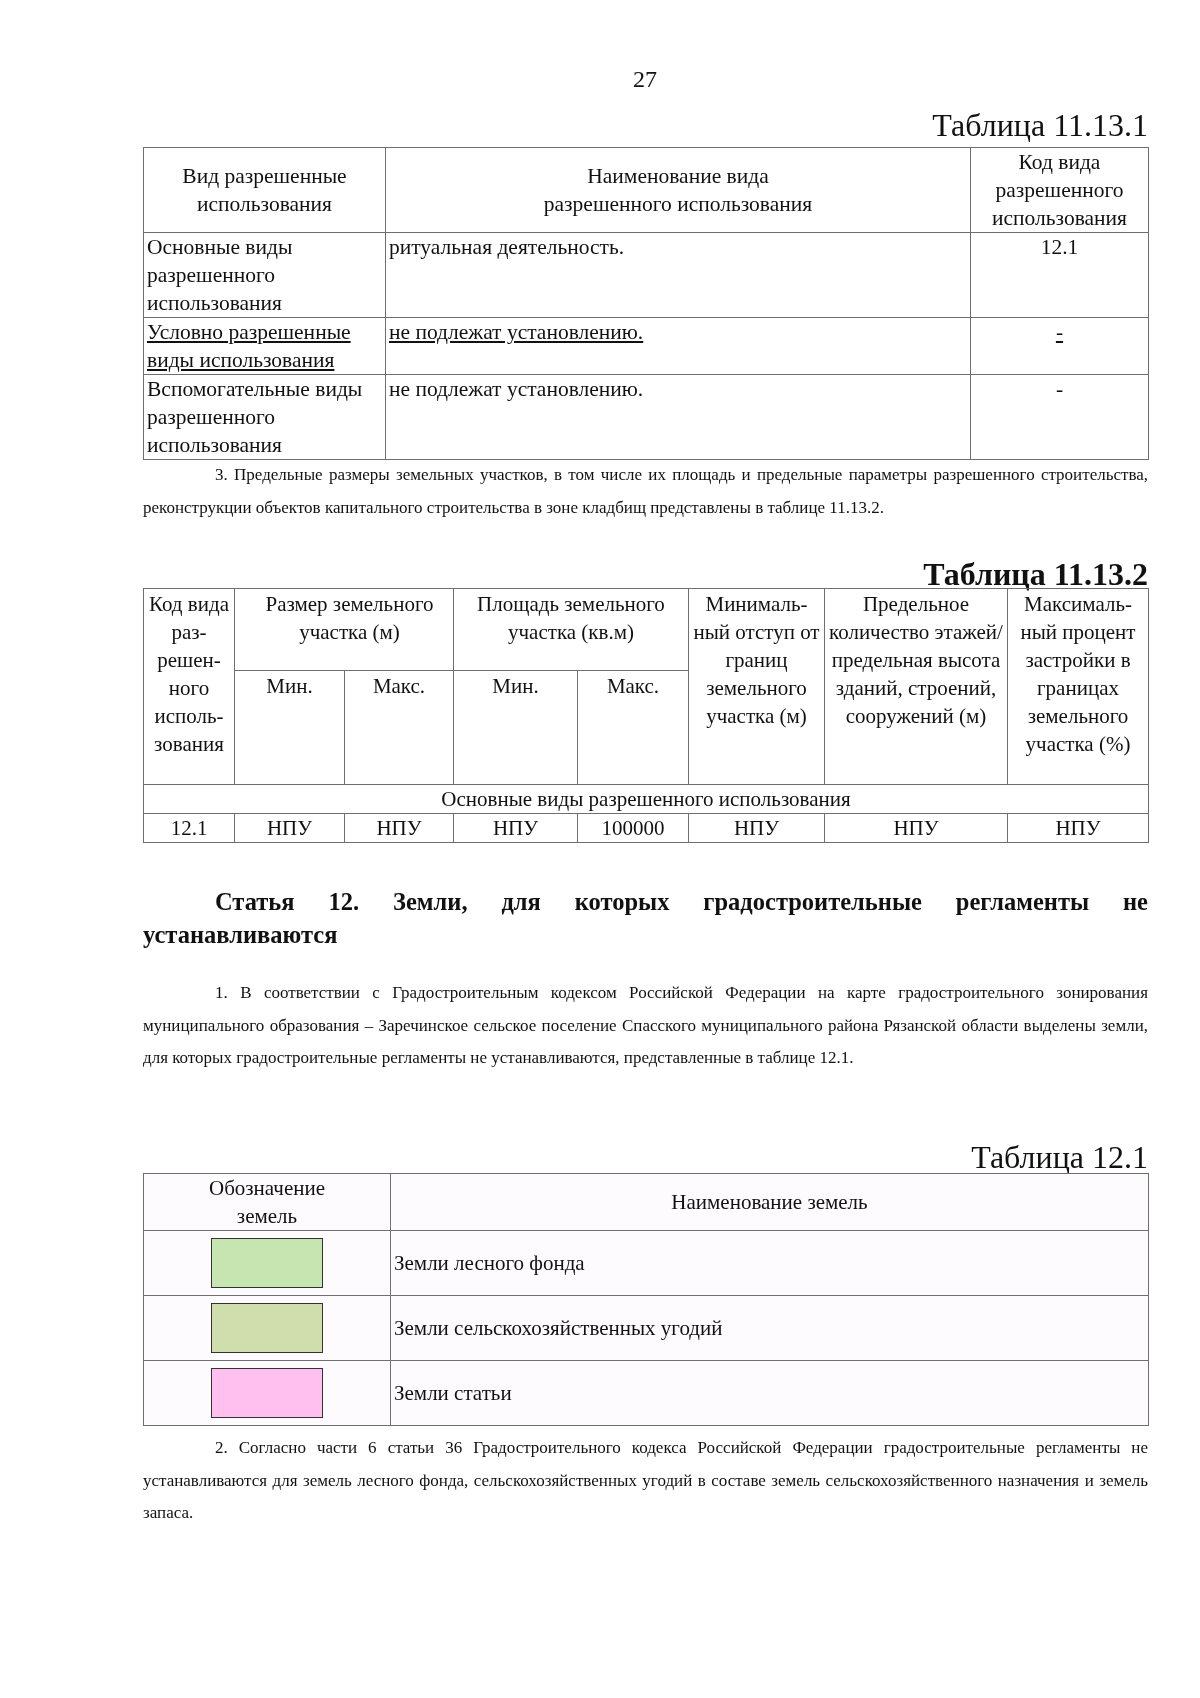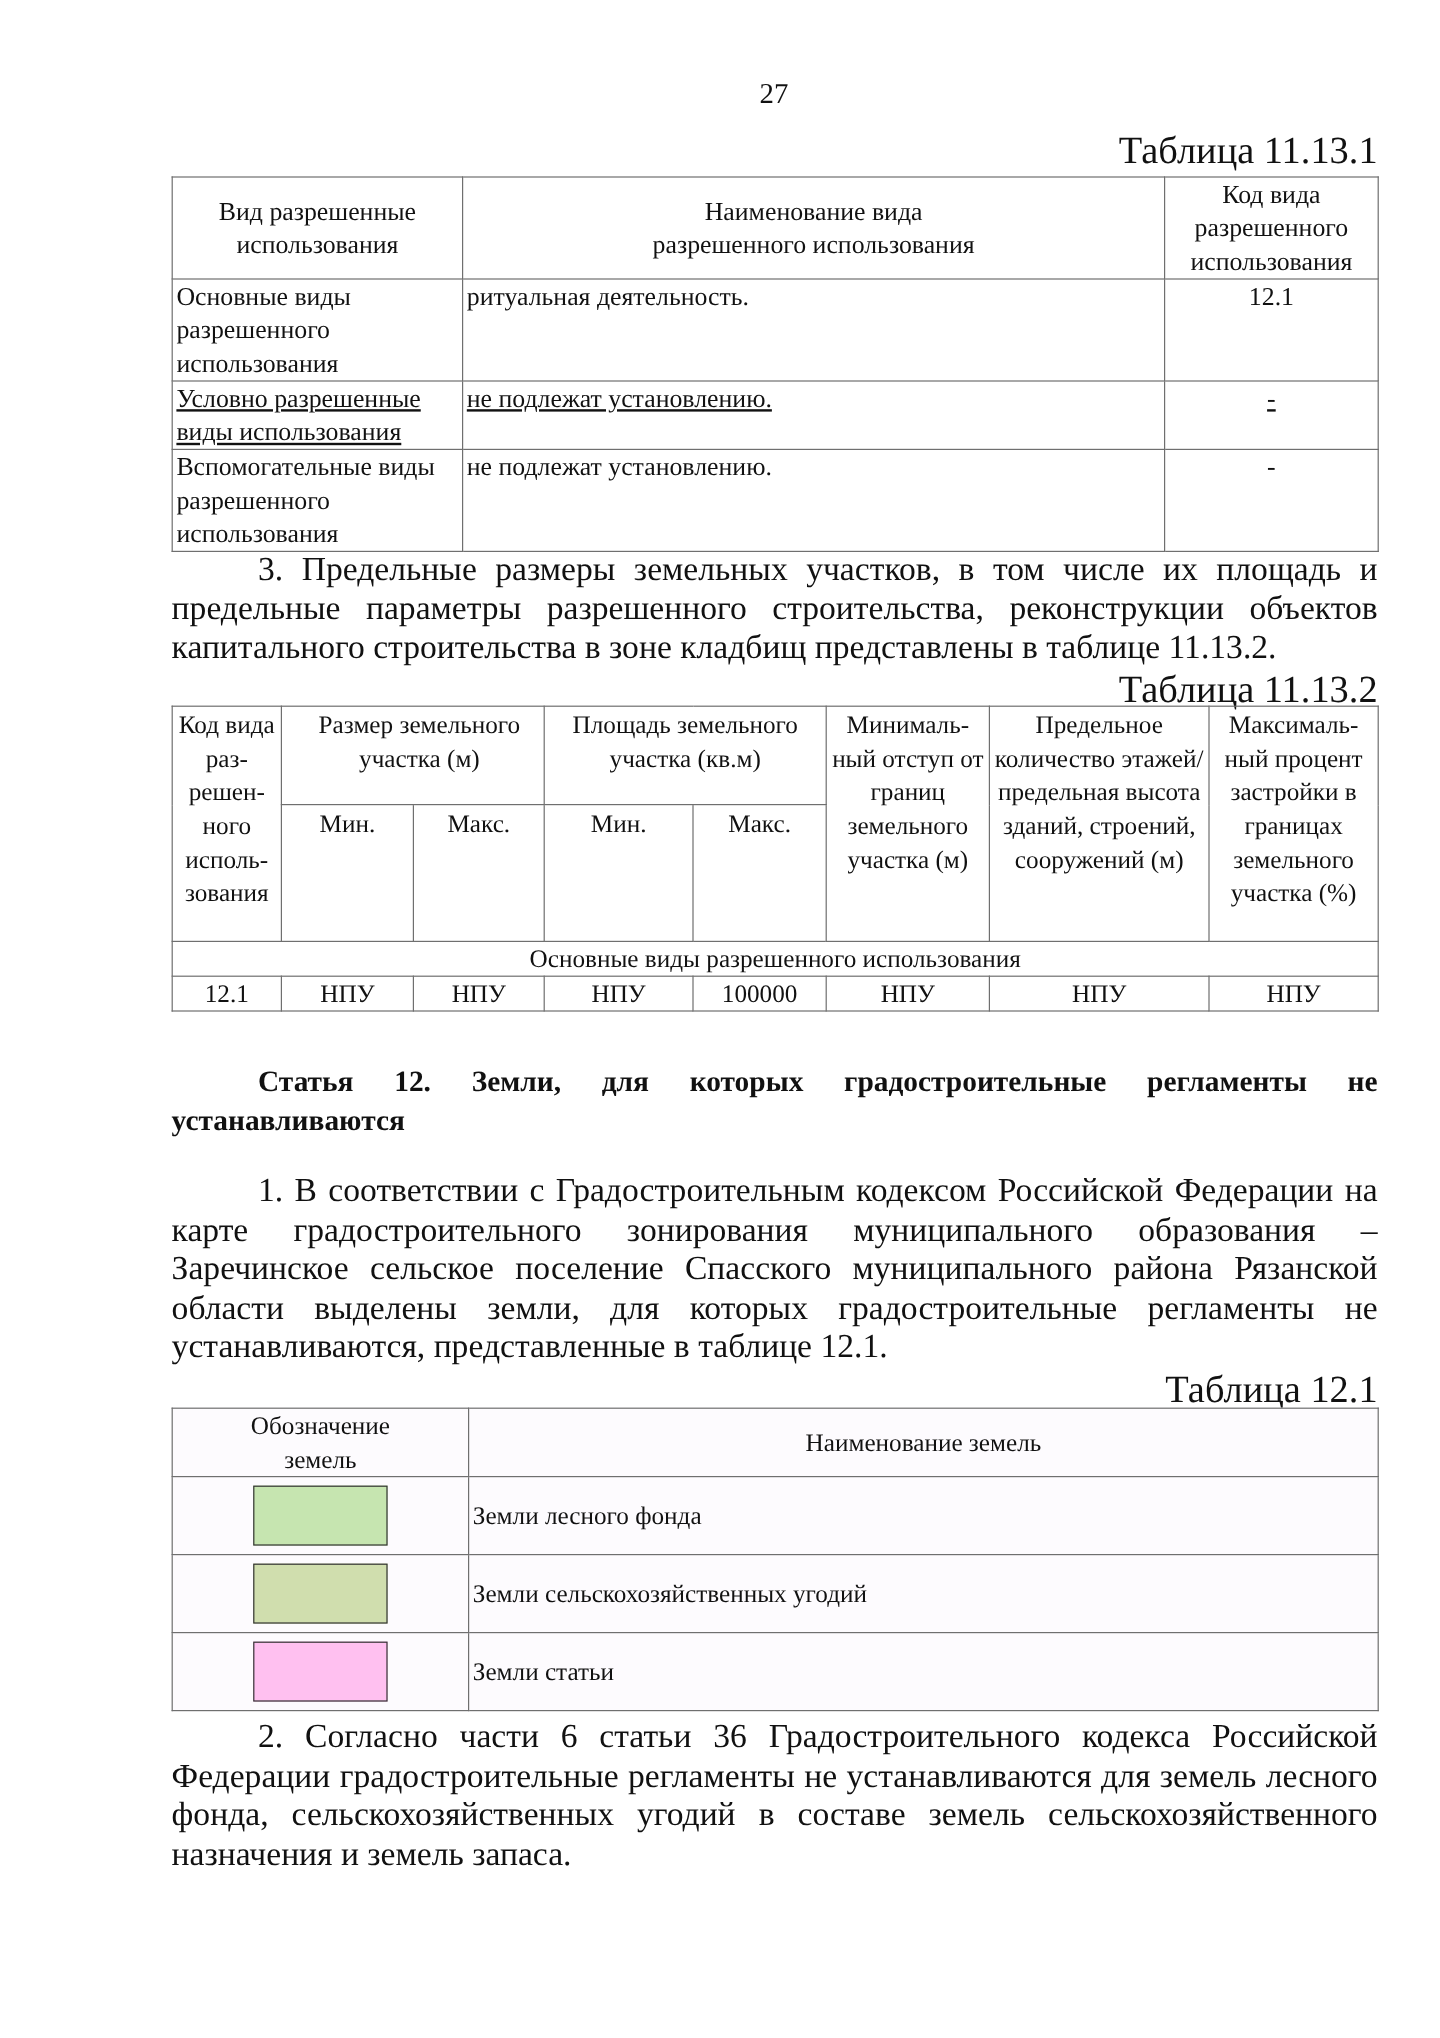--- a/index.html
+++ b/index.html
@@ -12,21 +12,21 @@
   td, th { border: 1.5px solid #6f6f6f; font-weight: normal; padding: 0 3px; }
   
   #t1 { left: 143px; top: 147px; width: 1005px; font-size: 21.5px; line-height: 28px; }
   #t1 th { text-align: center; vertical-align: middle; height: 82px; }
   #t1 td { vertical-align: top; text-align: left; }
   #t1 td.code { text-align: center; }
   #t1 tr.r1 td { height: 82px; }
   #t1 tr.r2 td { height: 55px; text-decoration: underline; }
   #t1 tr.r3 td { height: 82px; margin-top: 48px; }
   
-  .para { left: 143px; width: 1005px; font-size: 28px; line-height: 32.5px; text-align: justify; text-align-last: auto; }
+  .para { left: 143px; width: 1005px; font-size: 17px; line-height: 32.5px; text-align: justify; text-align-last: auto; }
   .para .ind { display: inline-block; width: 72px; }
   
   #t2 { left: 143px; top: 588px; width: 1005px; font-size: 21px; line-height: 28px; text-align: center; }
   #t2 th { vertical-align: top; padding-top: 1px; }
   #t2 td { vertical-align: middle; height: 26px; }
   #t2 .sect td { height: 25px; }
   .heading { left: 143px; width: 1005px; top: 885px; font-size: 24.5px; line-height: 33px; font-weight: bold; text-align: justify; }
   
   #t3 { left: 143px; top: 1173px; width: 1005px; font-size: 21px; line-height: 28px; background: #fdfbfe; }
   #t3 th { text-align: center; vertical-align: middle; height: 52px; }
@@ -66,21 +66,21 @@
   <tr class="r3">
     <td>Вспомогательные виды разрешенного использования</td>
     <td>не подлежат установлению.</td>
     <td class="code">-</td>
   </tr>
 </tbody>
   </table>
 
 <div class="abs para" style="top:459px;"><span class="ind"></span><span>3. Предельные размеры земельных участков, в том числе их площадь и предельные параметры разрешенного строительства, реконструкции объектов капитального строительства в зоне кладбищ представлены в таблице 11.13.2.</span></div>
 
-<div class="abs caption" style="top:556px;">Таблица 11.13.2</div>
+<div class="abs caption" style="top:556px;font-weight:bold;">Таблица 11.13.2</div>
 
 <table id="t2">
   <colgroup>
     <col style="width:91px">
       <col style="width:110px">
       <col style="width:109px">
       <col style="width:124px">
       <col style="width:111px">
       <col style="width:136px">
       <col style="width:183px">

